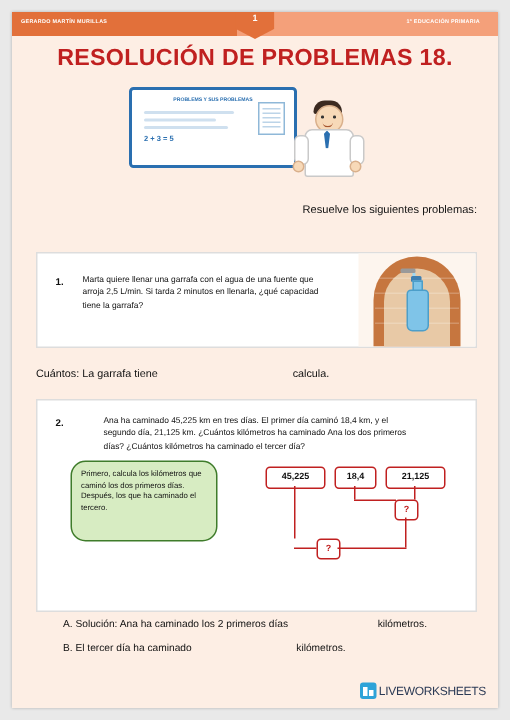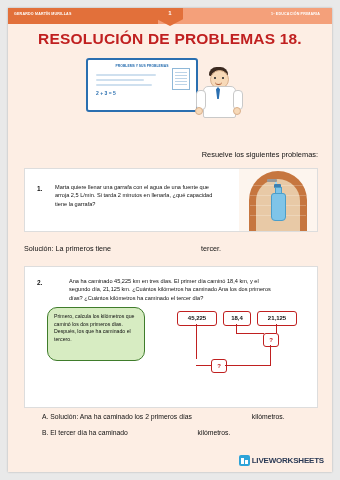--- a/index.html
+++ b/index.html
@@ -192,21 +192,21 @@
   .t-hand {
     position: absolute;
     width: 6px; height: 6px;
     background: #f7d9b8;
     border: 1px solid #d9b08c;
     border-radius: 50%;
   }
   
   .instruction {
     position: absolute;
-    left: 0; top: 142px;
+    left: 0; top: 127px;
     width: 310px;
     text-align: right;
     font-size: 7.4px;
     color: #111;
   }
   
   .prob1 {
     position: absolute;
     left: 16px; top: 160px;
     width: 292px;
@@ -386,21 +386,21 @@
   }
   .lw-mark::after {
     content: "";
     position: absolute;
     left: 6px; top: 4.5px;
     width: 3px; height: 4px;
     background: #fff;
   }
   .lw-text {
     font-size: 8px;
-    font-weight: bold;
+    font-weight: normal;
     color: #2b3a55;
     letter-spacing: -0.2px;
   }
 </style>
 </head>
 <body>
 
 <div class="page">
 
   <div class="topbar">
@@ -456,23 +456,23 @@
       <div class="brick" style="left:11px; top:46px; width:56px;"></div>
       <div class="tap"></div>
       <div class="water"></div>
       <div class="bottle-cap"></div>
       <div class="bottle-neck"></div>
       <div class="bottle"></div>
     </div>
   </div>
 
   <div class="sol1">
-    <span>Solución: La primeros tiene</span>
+    <span>Cuántos: La garrafa tiene</span>
     <span class="sol1-blank"></span>
-    <span>tercer.</span>
+    <span>calcula.</span>
   </div>
 
   <div class="prob2">
     <div class="prob-num" style="left:12px; top:12px;">2.</div>
     <div class="prob-text" style="left:44px; top:10px; width:206px;">Ana ha caminado 45,225 km en tres días. El primer día caminó 18,4 km, y el segundo día, 21,125 km. ¿Cuántos kilómetros ha caminado Ana los dos primeros días? ¿Cuántos kilómetros ha caminado el tercer día?</div>
 
     <div class="hint">
       <div class="hint-text">Primero, calcula los kilómetros que caminó los dos primeros días. Después, los que ha caminado el tercero.</div>
     </div>
 

